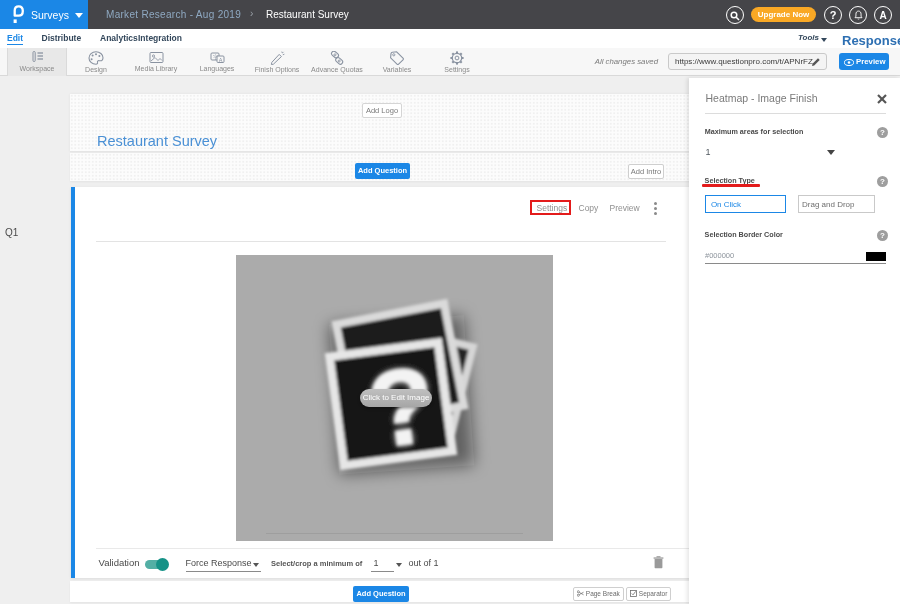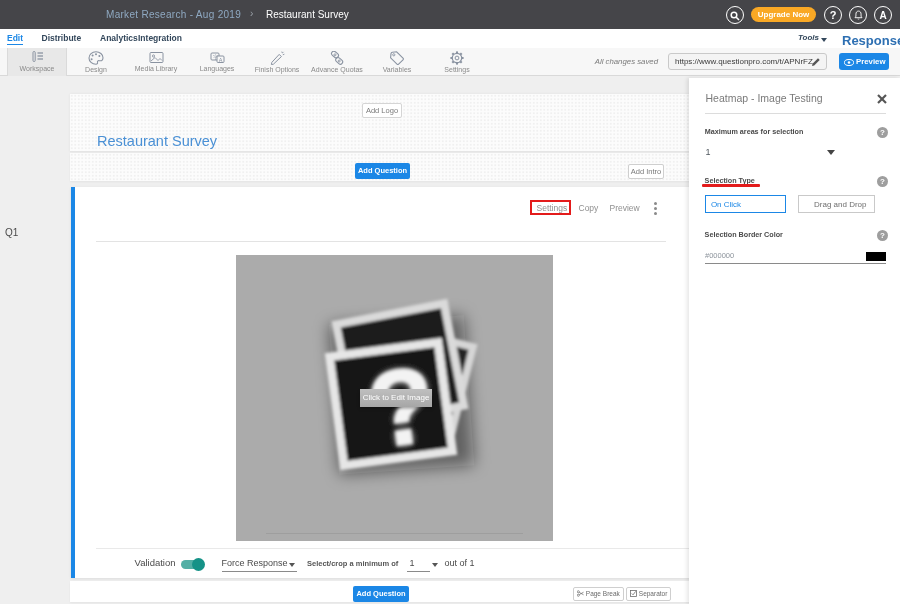--- a/index.html
+++ b/index.html
@@ -49,21 +49,21 @@
 
 .qblock { position:absolute; left:71px; top:187px; width:621px; height:391px; background:#fff; border-left:4.5px solid #1B87E6; box-shadow:0 1px 3px rgba(0,0,0,0.08); }
 .sbox { position:absolute; left:455px; top:13px; width:41px; height:15px; border:2.5px solid #E31B1B; }
 .slbl { position:absolute; top:16px; font-size:8.5px; color:#909090; }
 .kebab { position:absolute; left:579px; top:15px; width:3px; }
 .kebab i { display:block; width:3px; height:3px; border-radius:50%; background:#8a8a8a; margin-bottom:2px; }
 .qtext { position:absolute; left:22px; top:38px; font-size:12px; letter-spacing:-0.15px; color:#4A4A4A; }
 .quline { position:absolute; left:21px; top:54px; width:570px; height:1px; background:#E3E3E3; }
 .imgbox { position:absolute; left:161px; top:68px; width:317px; height:286px; background:#ABABAB; }
 
-.valrow { position:absolute; left:0px; top:362px; width:621px; height:29px;margin-left:36px; }
+.valrow { position:absolute; left:0px; top:362px; width:621px; height:29px; }
 .vlabel { position:absolute; left:23.5px; top:8px; font-size:9.5px; color:#4A4A4A; }
 .toggle { position:absolute; left:69.5px; top:11px; width:23px; height:9px; background:#53AFA5; border-radius:5px; }
 .toggle i { position:absolute; right:-1px; top:-2px; width:13px; height:13px; border-radius:50%; background:#159287; }
 .forcer { position:absolute; left:110.5px; top:9px; font-size:9px; color:#4A4A4A; }
 .funder { position:absolute; left:110.5px; top:22px; width:75px; height:1px; background:#8a8a8a; }
 .dcaret { position:absolute; width:0; height:0; border-left:3.5px solid transparent; border-right:3.5px solid transparent; border-top:4px solid #555; }
 .selcrop { position:absolute; left:196px; top:10px; font-size:7.5px; font-weight:bold; color:#555; }
 .one { position:absolute; left:298.5px; top:9px; font-size:9px; color:#4A4A4A; }
 .ounder { position:absolute; left:295.5px; top:22px; width:23px; height:1px; background:#8a8a8a; }
 .outof { position:absolute; left:333.5px; top:9px; font-size:9px; color:#4A4A4A; }
@@ -76,29 +76,37 @@
 .phead { position:absolute; left:16.5px; top:14px; font-size:10.5px; letter-spacing:0; color:#7A7A7A; }
 .pclose { position:absolute; left:877px; top:95px; }
 .pdiv { position:absolute; left:16px; top:35px; width:181px; height:1px; background:#DCDCDC; }
 .plabel { position:absolute; font-size:7.2px; font-weight:bold; color:#4A4A4A;text-align:right; }
 .qmark { position:absolute; left:188px; width:11px; height:11px; background:#9E9E9E; border-radius:50%; color:#fff; font-size:8px; font-weight:bold; text-align:center; line-height:11px; }
 .pone { position:absolute; left:16.5px; top:68.5px; font-size:9px; color:#4F575E; }
 .pselcaret { position:absolute; left:138px; top:72px; width:0; height:0; border-left:4px solid transparent; border-right:4px solid transparent; border-top:5px solid #444; }
 .redline { position:absolute; left:13.3px; top:106.3px; width:58px; height:2.6px; background:#E31B1B; border-radius:1px; }
 .pbtn { position:absolute; top:117px; height:18px; background:#fff; font-size:8px; line-height:17px; }
 .onclickb { left:16.4px; width:81px; border:1px solid #1B87E6; color:#1B87E6; padding-left:4.5px; }
-.dragb { left:109px; width:77px; border:1px solid #C9C9C9; color:#6E6E6E; padding-left:15px; }
+.dragb { left:109px; width:77px; border:1px solid #C9C9C9; color:#6E6E6E; padding-left:3px; }
 .hexv { position:absolute; left:16px; top:172.5px; font-size:7.5px; color:#8C939B; }
 .swatch { position:absolute; left:177px; top:174px; width:20px; height:8.5px; background:#000; }
 .hexuline { position:absolute; left:15.5px; top:184.5px; width:181.5px; height:1px; background:#8a8a8a; }
 </style>
 </head>
 <body>
 
 <div class="topbar">
+  <div class="logoblk">
+    <svg class="abs" style="left:13px;top:5px" width="11" height="19" viewBox="0 0 11 19">
+      <path d="M1.7 10.7 L1.7 5.6 Q1.7 1.3 5.7 1.3 Q9.8 1.3 9.8 6 Q9.8 10.7 5.7 10.7 Z" fill="none" stroke="#fff" stroke-width="2.3" stroke-linejoin="round"></path>
+      <rect x="0.6" y="14.4" width="3.1" height="3.6" fill="#fff"></rect>
+    </svg>
+    <span class="surveys">Surveys</span>
+    <span class="scaret"></span>
+  </div>
   <span class="crumb1">Market Research - Aug 2019</span>
   <span class="crumbsep">›</span>
   <span class="crumb2">Restaurant Survey</span>
 
   <span class="cir" style="left:726px">
     <svg width="10" height="10" viewBox="0 0 10 10" style="margin-top:3px">
       <circle cx="4" cy="4" r="2.8" fill="none" stroke="#fff" stroke-width="1.5"></circle>
       <line x1="6.2" y1="6.2" x2="9" y2="9" stroke="#fff" stroke-width="1.6"></line>
     </svg>
   </span>
@@ -275,21 +283,21 @@
           <rect x="33" y="50" width="118" height="118" fill="#E6E6E6"></rect>
           <rect x="41.5" y="58.5" width="101" height="101" fill="#141414"></rect>
         </g>
         <g transform="rotate(-8 100 112)">
           <text x="70" y="150" font-size="108" font-weight="bold" fill="#E8E8E8" font-family="Liberation Sans" filter="url(#glow)">?</text>
           <text x="70" y="150" font-size="108" font-weight="bold" fill="#F3F3F3" font-family="Liberation Sans">?</text>
         </g>
       </g>
     </svg>
     <div class="abs" style="left:30px; bottom:7px; width:257px; height:1px; background:rgba(0,0,0,0.07);"></div>
-    <div class="abs" style="left:124px; top:134px; width:72px; height:18px; border-radius:0;
+    <div class="abs" style="left:124px; top:134px; width:72px; height:18px; border-radius:9px;
          background:linear-gradient(#BFBFBF,#A6A6A6); box-shadow:0 1.5px 3px rgba(0,0,0,0.35);
          color:#fff; font-size:8px; text-align:center; line-height:18px;">Click to Edit Image</div>
   </div>
 
   <div class="abs" style="left:21px; top:360.5px; width:593px; height:1px; background:#E9E9E9;"></div>
   <div class="valrow">
     <span class="vlabel">Validation</span>
     <div class="toggle">
         <i></i>
       </div>
@@ -321,21 +329,21 @@
     Page Break</div>
   <div class="pgbrk" style="left:556px;">
     <svg width="7" height="7" viewBox="0 0 8 8" style="vertical-align:-1px">
       <rect x="0.5" y="0.5" width="7" height="7" fill="none" stroke="#6A6A6A" stroke-width="0.9"></rect>
       <path d="M2 4 L3.5 5.5 L6.5 1.5" fill="none" stroke="#6A6A6A" stroke-width="0.9"></path>
     </svg>
     Separator</div>
 </div>
 
 <div class="panel">
-  <span class="phead">Heatmap - Image Testing</span>
+  <span class="phead">Heatmap - Image Finish</span>
   <svg class="pclose" style="left:188px; top:16px; position:absolute" width="10" height="10" viewBox="0 0 10 10">
     <line x1="1" y1="1" x2="9" y2="9" stroke="#555" stroke-width="2.2"></line>
     <line x1="9" y1="1" x2="1" y2="9" stroke="#555" stroke-width="2.2"></line>
   </svg>
   <div class="pdiv"></div>
 
   <span class="plabel" style="left:15.7px; top:48.5px;">Maximum areas for selection</span>
   <span class="qmark" style="top:48.5px;">?</span>
   <span class="pone">1</span>
   <span class="pselcaret"></span>

